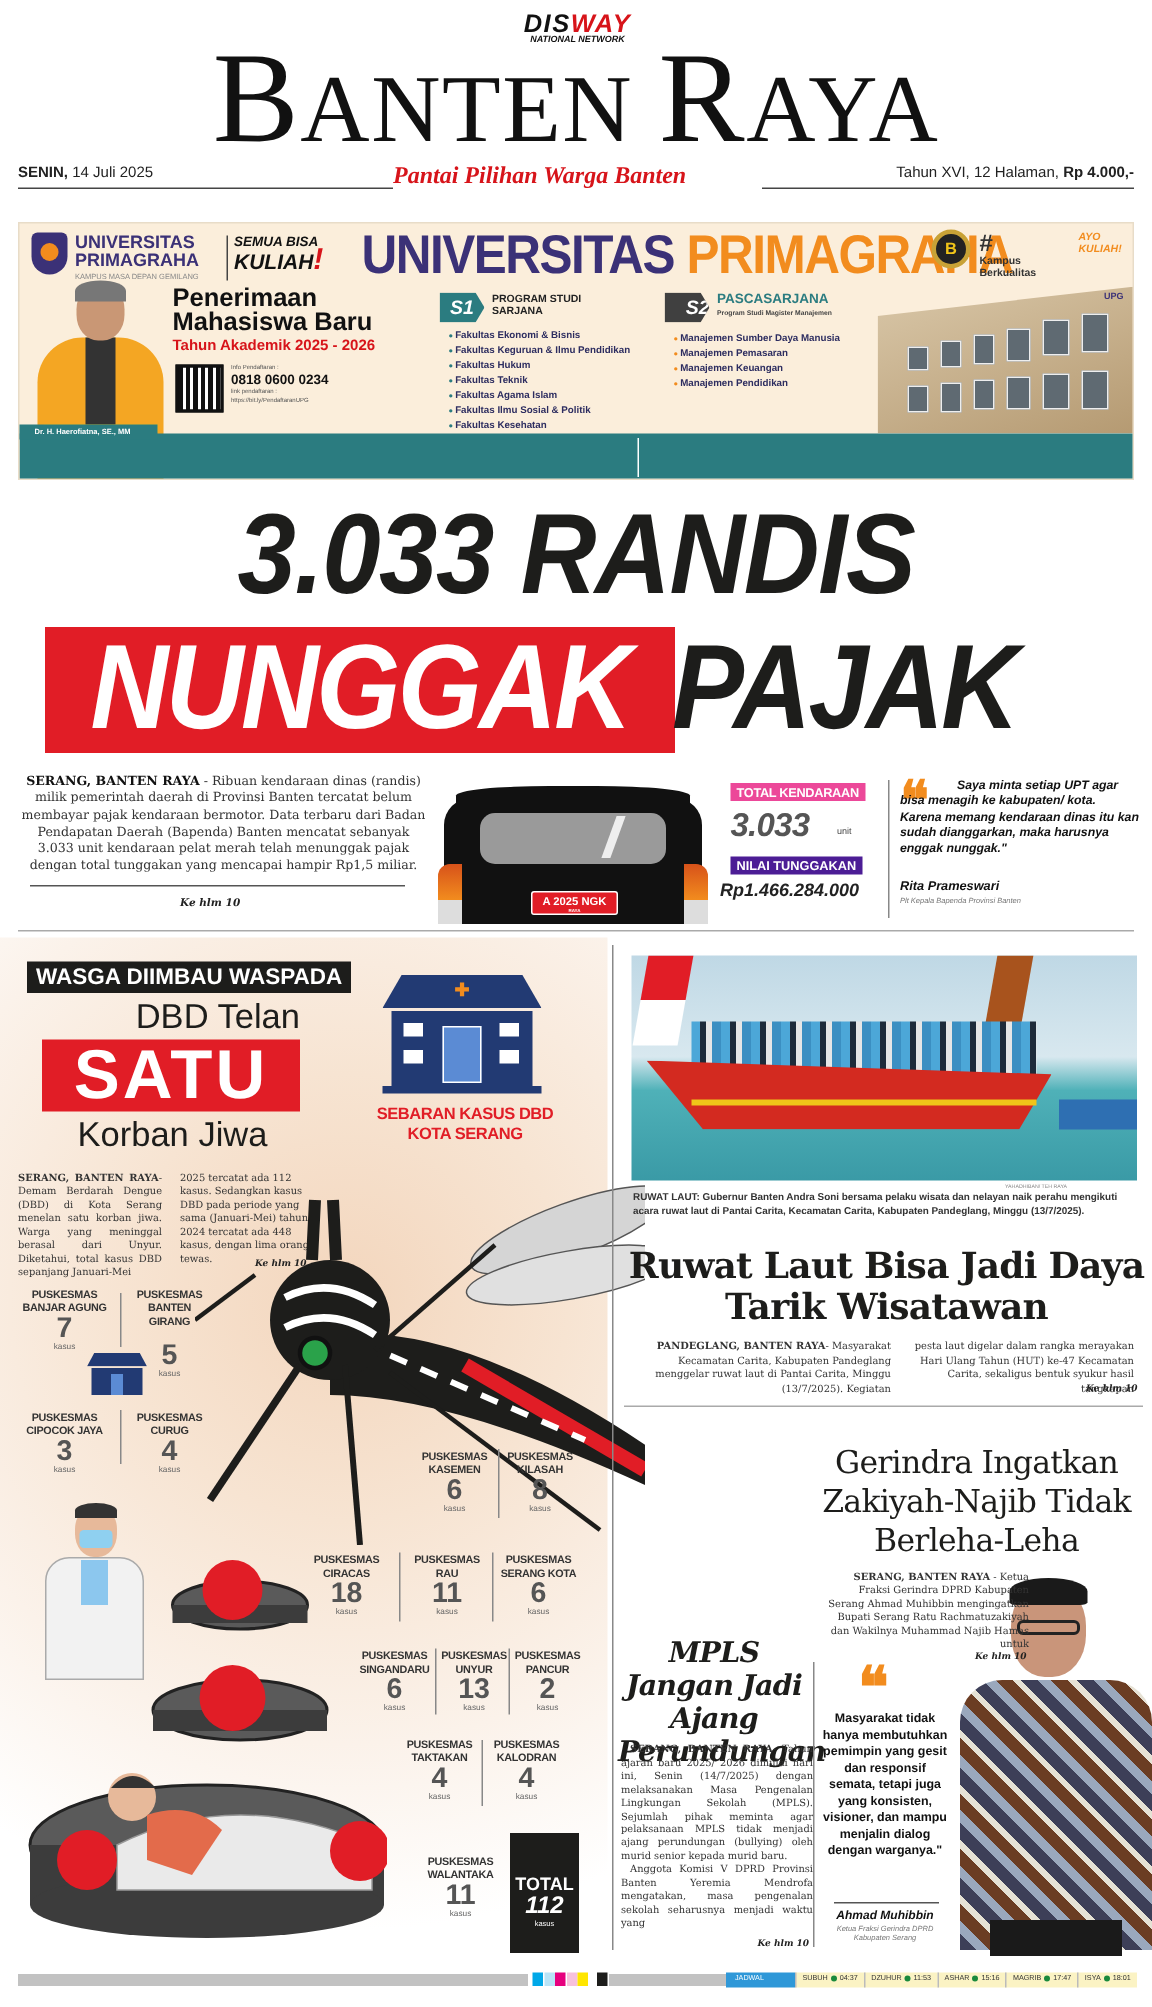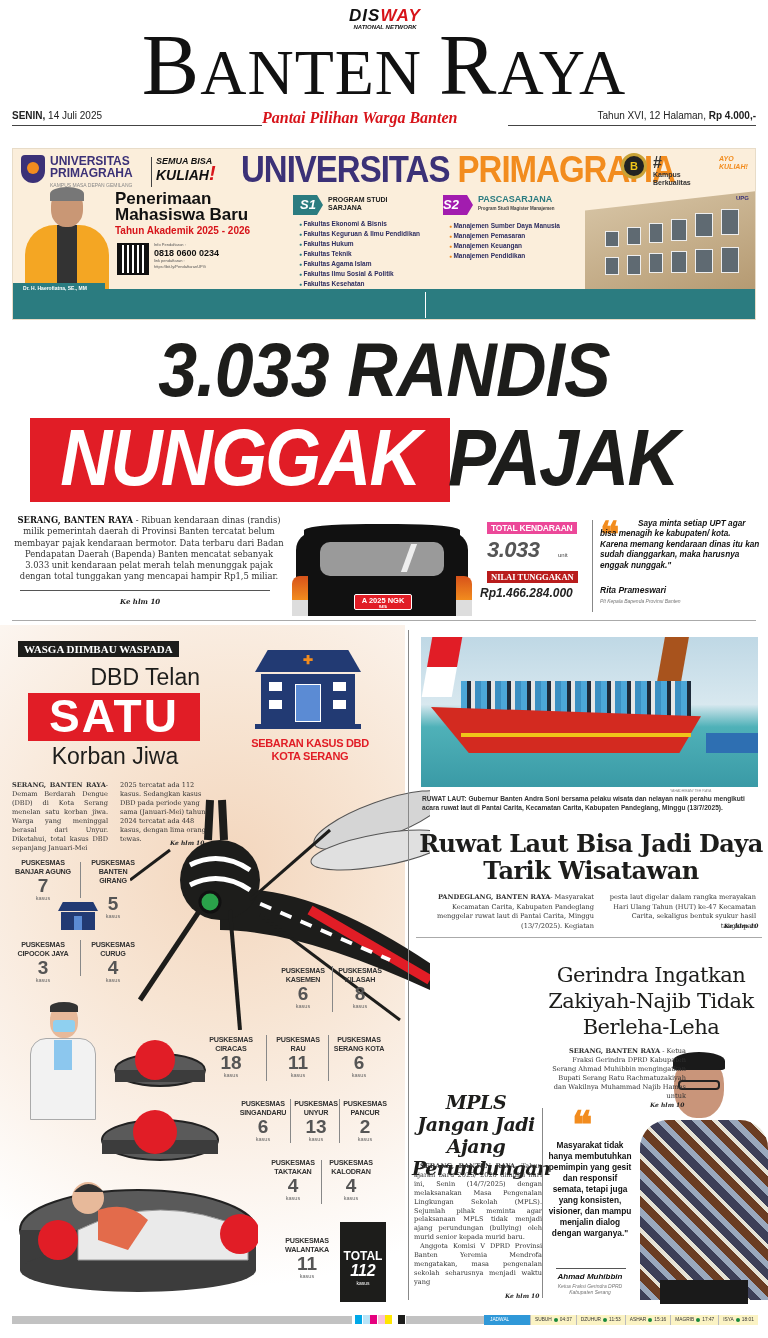--- a/index.html
+++ b/index.html
@@ -49,21 +49,21 @@
 #ad-social{left:420px;top:8px;font-size:13px}
 #ad-penerimaan{left:102px;top:42px;font-family:"Liberation Sans",sans-serif;font-weight:bold;font-size:17px;line-height:16px;color:#111}
 #ad-tahun{left:102px;top:76px;font-family:"Liberation Sans",sans-serif;font-weight:bold;font-size:10px;color:#d7141a}
 #ad-qr{left:104px;top:94px;width:32px;height:32px;background:repeating-linear-gradient(90deg,#111 0 3px,#fff 3px 5px),#111;border:2px solid #111}
 #ad-info{left:141px;top:93px;font-family:"Liberation Sans",sans-serif;font-size:4px;color:#555;line-height:6px}
 #ad-info .ph{font-size:9px;font-weight:bold;color:#111;line-height:10px}
 #ad-s1{left:280px;top:46px;width:30px;height:20px;background:#2b7c80;color:#fff;font-family:"Liberation Sans",sans-serif;font-weight:900;font-style:italic;font-size:13px;text-align:center;line-height:20px;clip-path:polygon(0 0,80% 0,100% 50%,80% 100%,0 100%)}
 #ad-s1t{left:315px;top:47px;font-family:"Liberation Sans",sans-serif;font-weight:bold;font-size:7px;line-height:8px;color:#222}
 #ad-s1list{left:286px;top:70px;font-family:"Liberation Sans",sans-serif;font-weight:bold;font-size:6.5px;line-height:9px;color:#2d2d60;list-style:none}
 #ad-s1list li::before{content:"● ";color:#2b7c80;font-size:5px}
-#ad-s2{left:430px;top:46px;width:30px;height:20px;background:#a21caf;color:#fff;font-family:"Liberation Sans",sans-serif;font-weight:900;font-style:italic;font-size:13px;text-align:left;line-height:20px;clip-path:polygon(0 0,80% 0,100% 50%,80% 100%,0 100%)}
+#ad-s2{left:430px;top:46px;width:30px;height:20px;background:#404040;color:#fff;font-family:"Liberation Sans",sans-serif;font-weight:900;font-style:italic;font-size:13px;text-align:right;line-height:20px;clip-path:polygon(0 0,80% 0,100% 50%,80% 100%,0 100%)}
 #ad-s2t{left:465px;top:46px;font-family:"Liberation Sans",sans-serif;font-weight:bold;font-size:9px;line-height:9px;color:#2b7c80}
 #ad-s2t .s{font-size:4.5px;color:#444;display:block}
 #ad-s2list{left:436px;top:72px;font-family:"Liberation Sans",sans-serif;font-weight:bold;font-size:6.5px;line-height:9px;color:#2d2d60;list-style:none}
 #ad-s2list li::before{content:"● ";color:#f28c1e;font-size:5px}
 #ad-building{left:572px;top:42px;width:172px;height:98px;background:linear-gradient(160deg,#d9c7a8,#b59a72);clip-path:polygon(0 20%,100% 0,100% 100%,0 100%)}
 #ad-building .win{position:absolute;background:#5f6a72;border:1px solid #eee}
 
 
 #hl1{left:0;top:330px;width:768px;text-align:center;font-family:"Liberation Sans",sans-serif;font-weight:900;font-style:italic;font-size:76px;line-height:80px;color:#1d1d1b;letter-spacing:-1px;transform:scaleX(0.92)}
 #hl-red{left:30px;top:418px;width:420px;height:84px;background:#e11d26}
@@ -82,32 +82,32 @@
 #car .glass{position:absolute;left:24px;top:22px;width:124px;height:34px;background:#9a9a9a;border-radius:10px}
 #car .refl{position:absolute;left:110px;top:24px;width:6px;height:28px;background:#eee;transform:skewX(-20deg)}
 #car .lamp1{position:absolute;left:-4px;top:56px;width:16px;height:40px;background:linear-gradient(#d7521a,#f28c1e 60%,#ddd 60%);border-radius:8px 0 0 0}
 #car .lamp2{position:absolute;right:-4px;top:56px;width:16px;height:40px;background:linear-gradient(#d7521a,#f28c1e 60%,#ddd 60%);border-radius:0 8px 0 0}
 #car .plate{position:absolute;left:58px;top:74px;width:58px;height:16px;background:#e11d26;border:1px solid #fff;border-radius:2px;color:#fff;font-family:"Liberation Sans",sans-serif;font-weight:bold;font-size:7.5px;text-align:center;line-height:11px}
 #car .plate small{display:block;font-size:3px;line-height:3px}
 
 #stat1lbl{left:487px;top:522px;background:#ec4899;color:#fff;font-family:"Liberation Sans",sans-serif;font-weight:bold;font-size:8.5px;padding:1px 4px;letter-spacing:-0.2px}
 #stat1val{left:487px;top:537px;font-family:"Liberation Sans",sans-serif;font-weight:900;font-style:italic;font-size:22px;color:#555;letter-spacing:-0.5px}
 #stat1unit{left:558px;top:552px;font-family:"Liberation Sans",sans-serif;font-size:6px;color:#444}
-#stat2lbl{left:487px;top:571px;background:#b91c1c;color:#fff;font-family:Liberation Serif, serif;font-weight:bold;font-size:8.5px;padding:1px 4px}
+#stat2lbl{left:487px;top:571px;background:#4c1d95;color:#fff;font-family:Liberation Sans, sans-serif;font-weight:bold;font-size:8.5px;padding:1px 4px}
 #stat2val{left:480px;top:586px;font-family:"Liberation Sans",sans-serif;font-weight:900;font-style:italic;font-size:12px;color:#222}
 #q1sep{left:592px;top:520px;width:1px;height:92px;background:#888}
 #q1mark{left:600px;top:516px;font-family:"DejaVu Serif",serif;font-weight:bold;font-size:36px;color:#f28c1e;line-height:36px}
 #q1text{left:600px;top:519px;width:160px;font-family:"Liberation Sans",sans-serif;font-weight:bold;font-style:italic;font-size:8.2px;line-height:10.4px;color:#111;text-indent:38px}
 #q1name{left:600px;top:585px;font-family:"Liberation Sans",sans-serif;font-weight:bold;font-style:italic;font-size:8.5px;color:#111}
 #q1role{left:600px;top:598px;font-family:"Liberation Sans",sans-serif;font-style:italic;font-size:5px;color:#777}
 #sect-rule{left:12px;top:620px;width:744px;height:1px;background:#aaa}
 
 
 #dbd-bg{left:0;top:625px;width:405px;height:680px;background:radial-gradient(circle at 230px 240px,#f3d6bd 0,#f7e4d2 30%,#fbf2ea 60%,#fff 85%)}
-#dbd-kicker{left:18px;top:641px;background:#1d1d1b;color:#fff;font-family:Liberation Serif, serif;font-weight:bold;font-size:11px;padding:2px 6px}
+#dbd-kicker{left:18px;top:641px;background:#1d1d1b;color:#fff;font-family:Liberation Sans, sans-serif;font-weight:bold;font-size:15px;padding:2px 6px}
 #dbd-t1{left:30px;top:664px;width:170px;text-align:right;font-family:"Liberation Sans",sans-serif;font-size:23px;color:#1d1d1b}
 #dbd-red{left:28px;top:693px;width:172px;height:48px;background:#e11d26}
 #dbd-t2{left:28px;top:688px;width:172px;text-align:center;font-family:"Liberation Sans",sans-serif;font-weight:900;font-size:46px;line-height:56px;color:#fff;letter-spacing:2px}
 #dbd-t3{left:30px;top:743px;width:170px;text-align:center;font-family:"Liberation Sans",sans-serif;font-size:23px;color:#1d1d1b}
 #dbd-body1{left:12px;top:781px;width:96px;font-family:"DejaVu Serif",serif;font-size:6.6px;line-height:9px;color:#333;text-align:justify}
 #dbd-body2{left:120px;top:781px;width:90px;font-family:"DejaVu Serif",serif;font-size:6.6px;line-height:9px;color:#333}
 #dbd-more{left:170px;top:839px;font-family:"DejaVu Serif",serif;font-style:italic;font-weight:bold;font-size:6px;color:#222}
 #clinic{left:255px;top:650px;width:106px;height:80px}
 #clinic .roof{position:absolute;left:0;top:0;width:106px;height:22px;background:#223a73;clip-path:polygon(12% 0,88% 0,100% 100%,0 100%)}
 #clinic .cross{position:absolute;left:48px;top:4px;color:#f28c1e;font-family:"Liberation Sans",sans-serif;font-weight:bold;font-size:12px;line-height:12px}

